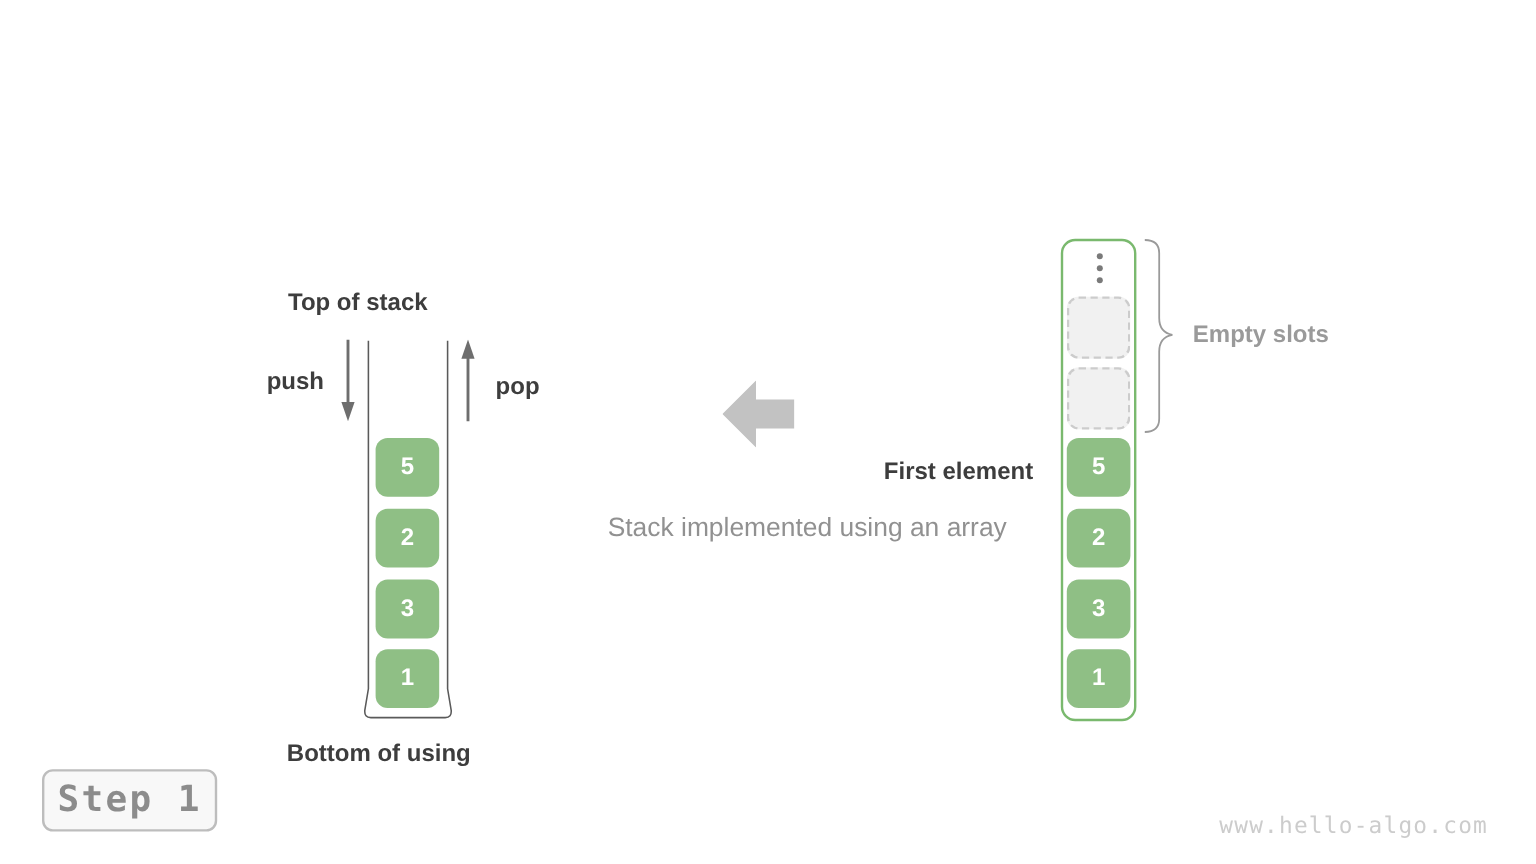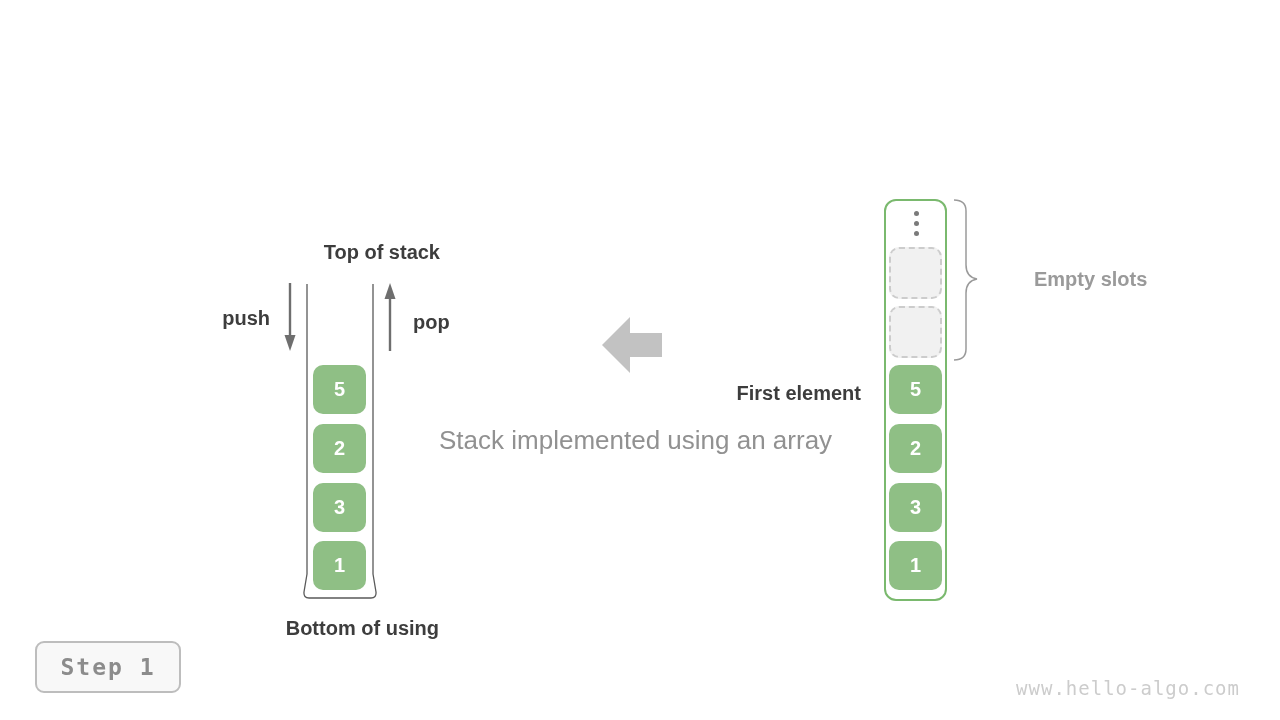--- a/index.html
+++ b/index.html
@@ -22,27 +22,27 @@
     white-space: nowrap;
   }
   .label-gray {
     font-weight: bold;
     font-size: 20px;
     color: #9a9a9a;
     line-height: 24px;
     white-space: nowrap;
   }
   .caption {
-    font-size: 26px;
+    font-size: 22px;
     color: #919191;
     line-height: 26px;
     white-space: nowrap;
-    text-align: left;
-  }
-  .t-center { text-align: right; }
+    text-align: right;
+  }
+  .t-center { text-align: left; }
   .t-right  { text-align: right; }
   .t-left   { text-align: left; }
 
   
   .block {
     position: absolute;
     width: 53px;
     height: 49px;
     background: #8fbf85;
     border-radius: 10px;
@@ -97,21 +97,21 @@
     left: 35px;
     top: 641px;
     width: 146px;
     height: 52px;
     background: #f8f8f8;
     border: 2px solid #bdbdbd;
     border-radius: 9px;
     box-sizing: border-box;
     font-family: "DejaVu Sans Mono", monospace;
     font-weight: bold;
-    font-size: 23px;
+    font-size: 30px;
     color: #8c8c8c;
     line-height: 48px;
     text-align: center;
     letter-spacing: 2px;
   }
 
   .watermark {
     position: absolute;
     right: 40px;
     top: 677px;
@@ -185,21 +185,21 @@
   <div class="block" style="left:889px; top:424px;">2</div>
   <div class="block" style="left:889px; top:483px;">3</div>
   <div class="block" style="left:889px; top:541px;">1</div>
 
   <div class="abs" style="left:950px; top:198px;">
     <svg width="32" height="164" viewBox="0 0 32 164">
       <path d="M 4 2 Q 16 2 16 13 L 16 67 Q 16 79 27 81 Q 16 83 16 95 L 16 151 Q 16 162 4 162" fill="none" stroke="#9a9a9a" stroke-width="1.5"></path>
     </svg>
   </div>
 
-  <div class="abs label-gray t-left" style="left:1034px; top:267px;">Empty slots</div>
+  <div class="abs label-gray t-left" style="left:994px; top:267px;">Empty slots</div>
 
   <div class="abs label-dark t-right" style="left:661px; top:381px; width:200px;">First element</div>
 
 
   <div class="step-badge">Step 1</div>
 
   <div class="watermark">www.hello-algo.com</div>
 
 </div>
 

